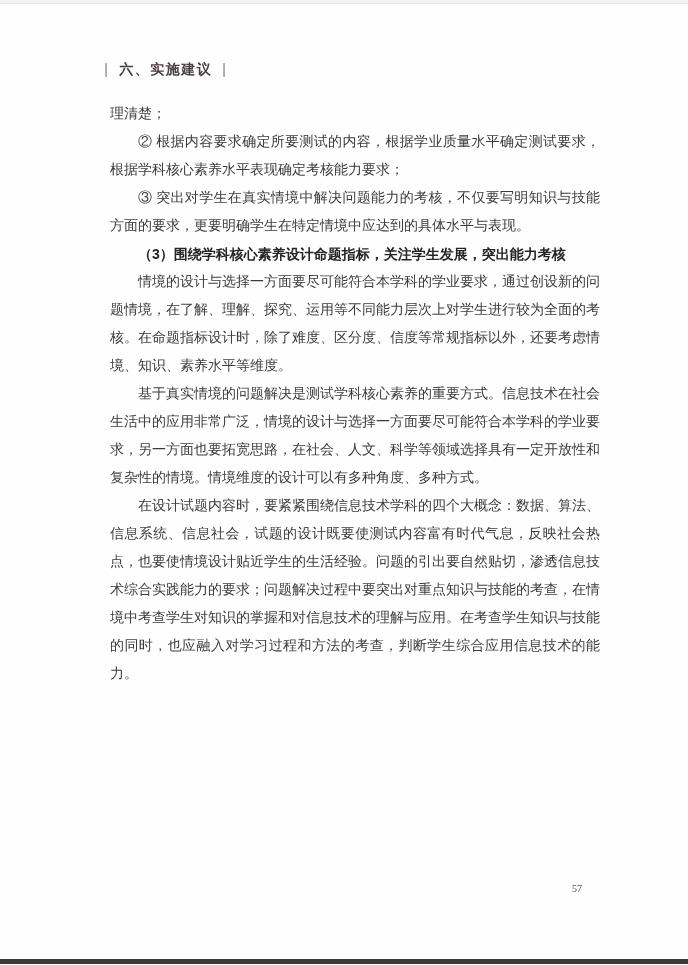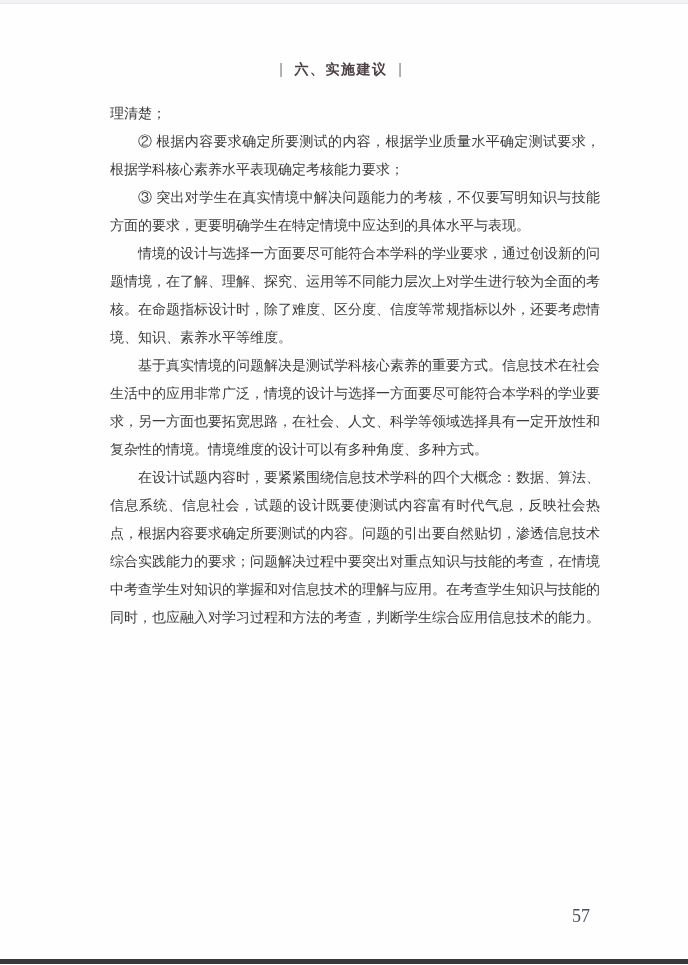--- a/index.html
+++ b/index.html
@@ -22,22 +22,22 @@
   .top-strip {
     position: absolute; top: 0; left: 0; width: 688px; height: 4px;
     background: var(--top-strip);
     border-bottom: 1px solid #e9e9ec;
   }
   .bottom-bar {
     position: absolute; top: 959px; left: 0; width: 688px; height: 5px;
     background: var(--bottom-bar);
   }
   .running-head {
-    position: absolute; top: 61px; left: 96px; width: 490px;
-    text-align: center;
+    position: absolute; top: 61px; left: 104px; width: 490px;
+    text-align: left;
     font-family: "Liberation Sans", "DejaVu Sans", sans-serif;
     font-weight: bold;
     font-size: 14px; line-height: 17px;
     color: var(--header-text);
     letter-spacing: 1.5px;
   }
   .head-rule {
     font-weight: normal;
     font-size: 14px;
     color: var(--header-text);
@@ -53,38 +53,39 @@
     text-align: justify;
   }
   .page-body p { margin: 0; }
   .page-body p.indent { text-indent: 2em; }
   .page-body p.heading {
     font-family: "Liberation Sans", "DejaVu Sans", sans-serif;
     font-weight: bold;
     color: var(--heading-text);
   }
   .page-number {
-    position: absolute; top: 907px; left: 572px;
-    font-size: 18px; line-height: 18px;
+    position: absolute; top: 880px; left: 572px;
+    font-size: 10px; line-height: 18px;
     color: var(--page-number-text);
   }
 </style>
 </head>
 <body>
 
 <div class="top-strip"></div>
 
 <div class="running-head">
   <span class="head-rule left">|</span><span>六、实施建议</span><span class="head-rule right">|</span>
 </div>
 
 <div class="page-body">
     <p class="body">理清楚；</p>
     <p class="body indent">② 根据内容要求确定所要测试的内容，根据学业质量水平确定测试要求，根据学科核心素养水平表现确定考核能力要求；</p>
     <p class="body indent">③ 突出对学生在真实情境中解决问题能力的考核，不仅要写明知识与技能方面的要求，更要明确学生在特定情境中应达到的具体水平与表现。</p>
+    <p class="heading indent">（3）围绕学科核心素养设计命题指标，关注学生发展，突出能力考核</p>
     <p class="body indent">情境的设计与选择一方面要尽可能符合本学科的学业要求，通过创设新的问题情境，在了解、理解、探究、运用等不同能力层次上对学生进行较为全面的考核。在命题指标设计时，除了难度、区分度、信度等常规指标以外，还要考虑情境、知识、素养水平等维度。</p>
     <p class="body indent">基于真实情境的问题解决是测试学科核心素养的重要方式。信息技术在社会生活中的应用非常广泛，情境的设计与选择一方面要尽可能符合本学科的学业要求，另一方面也要拓宽思路，在社会、人文、科学等领域选择具有一定开放性和复杂性的情境。情境维度的设计可以有多种角度、多种方式。</p>
-    <p class="body indent">在设计试题内容时，要紧紧围绕信息技术学科的四个大概念：数据、算法、信息系统、信息社会，试题的设计既要使测试内容富有时代气息，反映社会热点，根据内容要求确定所要测试的内容。问题的引出要自然贴切，渗透信息技术综合实践能力的要求；问题解决过程中要突出对重点知识与技能的考查，在情境中考查学生对知识的掌握和对信息技术的理解与应用。在考查学生知识与技能的同时，也应融入对学习过程和方法的考查，判断学生综合应用信息技术的能力。</p>
+    <p class="body indent">在设计试题内容时，要紧紧围绕信息技术学科的四个大概念：数据、算法、信息系统、信息社会，试题的设计既要使测试内容富有时代气息，反映社会热点，也要使情境设计贴近学生的生活经验。问题的引出要自然贴切，渗透信息技术综合实践能力的要求；问题解决过程中要突出对重点知识与技能的考查，在情境中考查学生对知识的掌握和对信息技术的理解与应用。在考查学生知识与技能的同时，也应融入对学习过程和方法的考查，判断学生综合应用信息技术的能力。</p>
   </div>
 
 <div class="page-number">57</div>
 
 <div class="bottom-bar"></div>
 
 </body></html>

